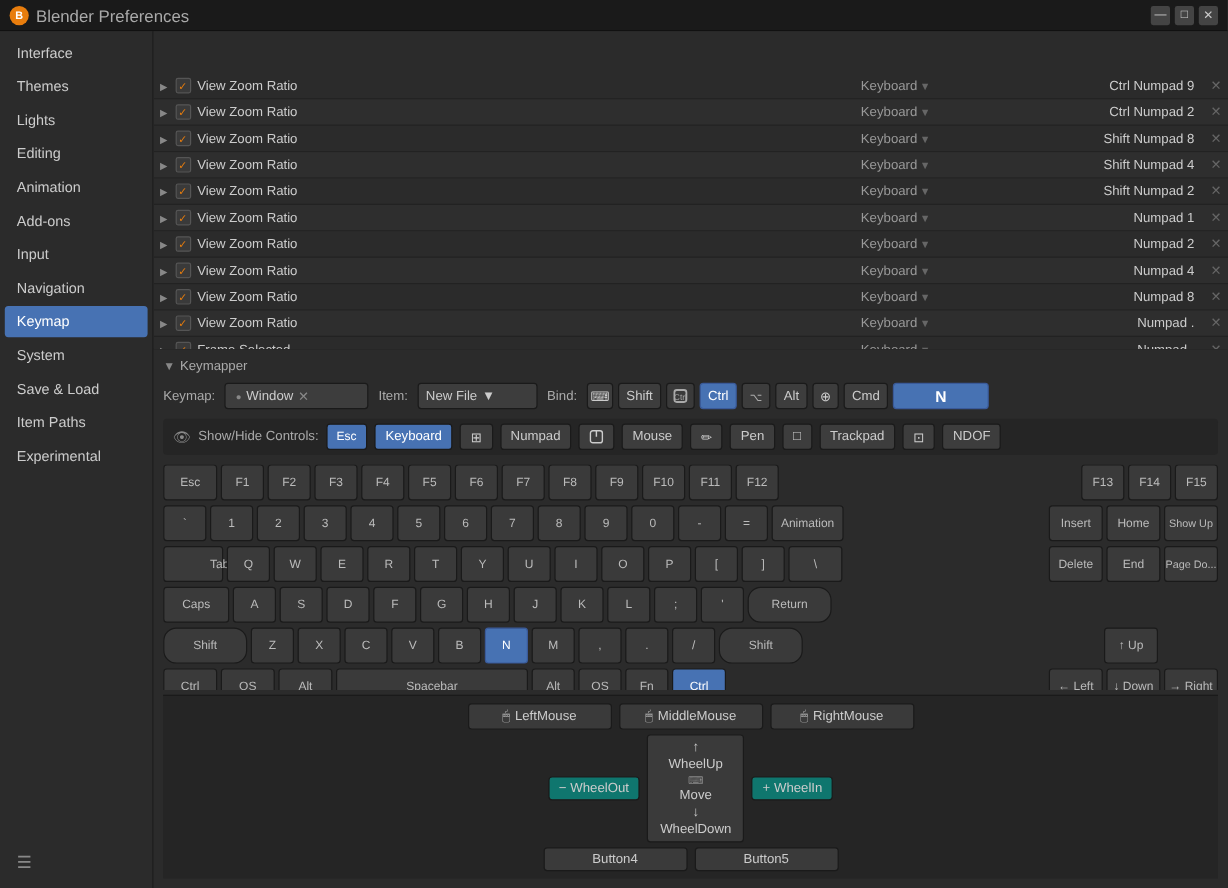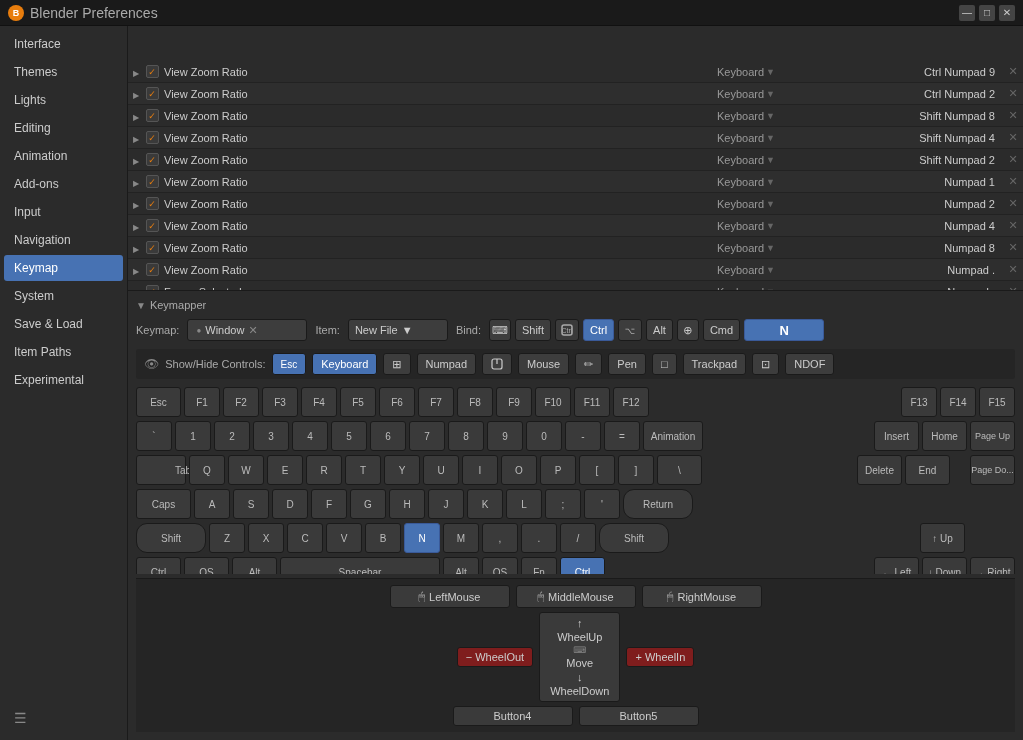--- a/index.html
+++ b/index.html
@@ -370,21 +370,21 @@
       min-width: 120px;
       justify-content: center;
     }
     .scroll-section {
       display: flex;
       align-items: center;
       justify-content: center;
       gap: 6px;
     }
     .scroll-btn {
-      background: #7f1d1d;
+      background: #0f766e;
       border: 1px solid #1a1a1a;
       border-radius: 3px;
       padding: 3px 8px;
       font-size: 11px;
       color: #ccc;
       cursor: pointer;
     }
     .scroll-center {
       display: flex;
       flex-direction: column;
@@ -716,42 +716,42 @@
           <div class="key key-w36">7</div>
           <div class="key key-w36">8</div>
           <div class="key key-w36">9</div>
           <div class="key key-w36">0</div>
           <div class="key key-w36">-</div>
           <div class="key key-w36">=</div>
           <div class="key key-w60">Animation</div>
           <div style="flex:1"></div>
           <div class="key key-w45">Insert</div>
           <div class="key key-w45">Home</div>
-          <div class="key key-w45" style="font-size:9px;">Page Up</div>
+          <div class="key key-w45" style="font-size:9px;">Show Up</div>
         </div>
 
         <div class="kb-row">
           <div class="key key-w50">Tab</div>
           <div class="key key-w36">Q</div>
           <div class="key key-w36">W</div>
           <div class="key key-w36">E</div>
           <div class="key key-w36">R</div>
           <div class="key key-w36">T</div>
           <div class="key key-w36">Y</div>
           <div class="key key-w36">U</div>
           <div class="key key-w36">I</div>
           <div class="key key-w36">O</div>
           <div class="key key-w36">P</div>
           <div class="key key-w36">[</div>
           <div class="key key-w36">]</div>
           <div class="key key-w45">\</div>
           <div style="flex:1"></div>
           <div class="key key-w45">Delete</div>
           <div class="key key-w45">End</div>
-          <div class="key key-w45" style="font-size:9px;margin-left:17px;">Page Do...</div>
+          <div class="key key-w45" style="font-size:9px;">Page Do...</div>
         </div>
 
         <div class="kb-row">
           <div class="key key-w55">Caps</div>
           <div class="key key-w36">A</div>
           <div class="key key-w36">S</div>
           <div class="key key-w36">D</div>
           <div class="key key-w36">F</div>
           <div class="key key-w36">G</div>
           <div class="key key-w36">H</div>

